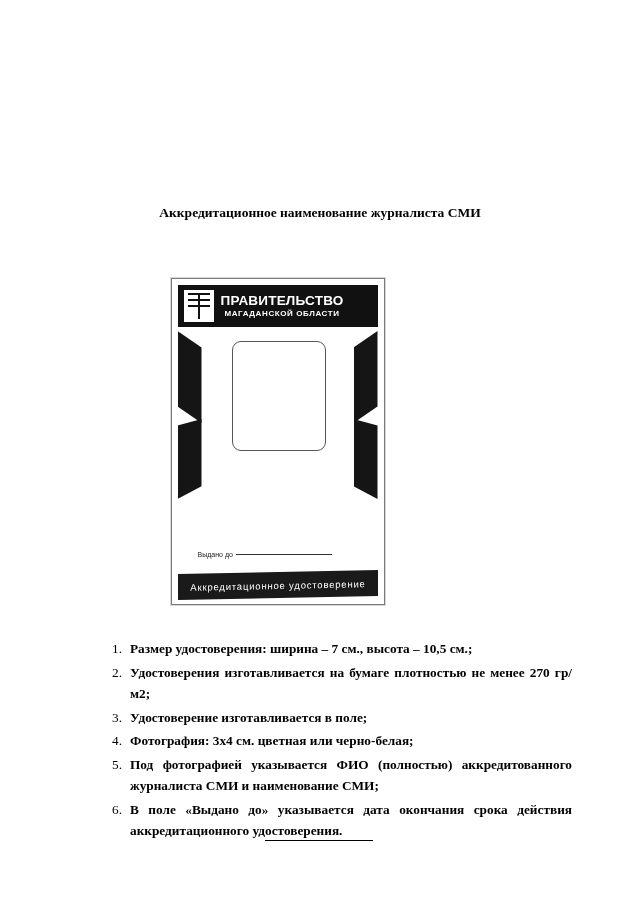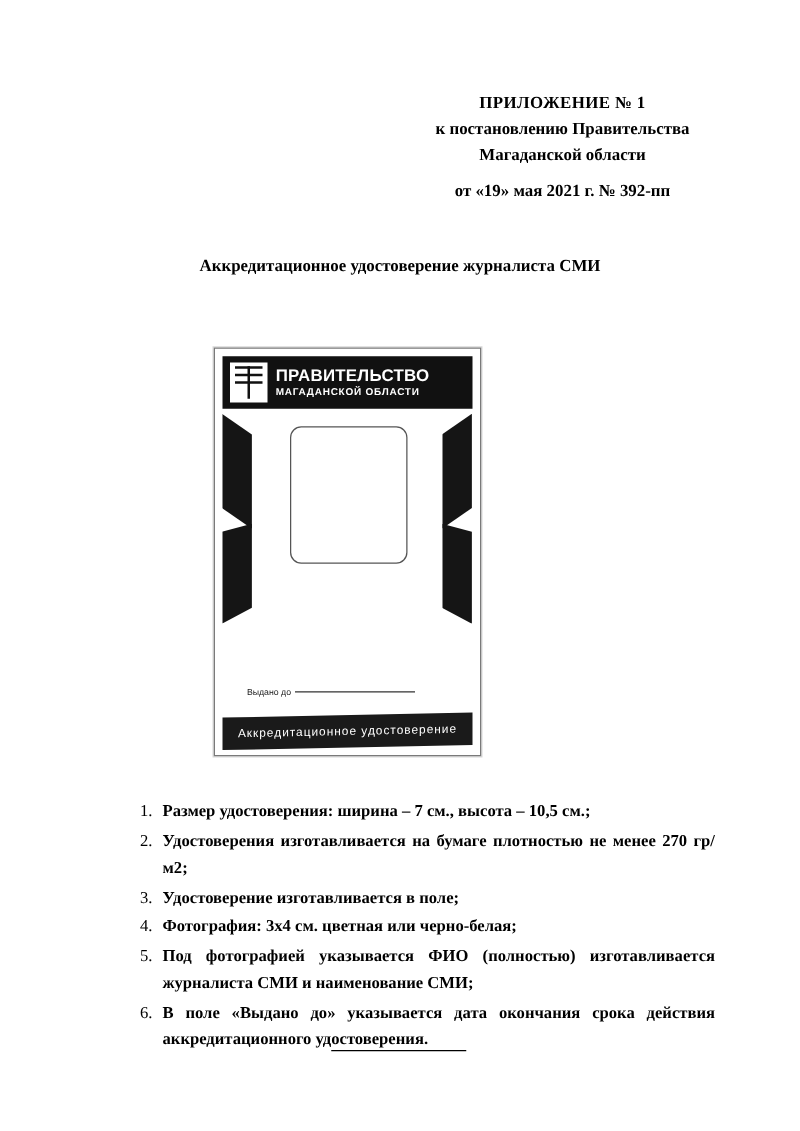--- a/index.html
+++ b/index.html
@@ -51,20 +51,21 @@
   }
 
   
   .badge-wrap {
     position: absolute;
     top: 278px;
     left: 0;
     width: 555px;
     display: flex;
     justify-content: center;
+    text-align: center;
   }
   .badge {
     position: relative;
     width: 212px;
     height: 325px;
     background: #ffffff;
     border: 1px solid #7a7a7a;
     overflow: hidden;
     box-shadow: 0 0 0 1px #d8d8d8;
   }
@@ -229,29 +230,23 @@
     left: 265px;
     width: 108px;
     border-bottom: 1px solid #000;
   }
 </style>
 </head>
 <body>
 
 <div class="page">
 
-  <div class="header-block">
-    <div class="line1">ПРИЛОЖЕНИЕ № 1</div>
-    <div class="line2">к постановлению Правительства</div>
-    <div class="line3">Магаданской области</div>
-    <div class="line4">от «19» мая 2021 г. № 392-пп</div>
-  </div>
 
   <div class="doc-title">
-    <div>Аккредитационное удостоверение журналиста СМИ</div>
+    <div>Аккредитационное наименование журналиста СМИ</div>
   </div>
 
   <div class="badge-wrap">
     <div class="badge">
       <div class="badge-top">
         <div class="badge-emblem"></div>
         <div class="badge-titles">
           <div class="t1">ПРАВИТЕЛЬСТВО</div>
           <div class="t2">МАГАДАНСКОЙ ОБЛАСТИ</div>
         </div>
@@ -284,21 +279,21 @@
     <div class="list-item">
       <div class="list-num">3.</div>
       <div class="list-text">Удостоверение изготавливается в поле;</div>
     </div>
     <div class="list-item">
       <div class="list-num">4.</div>
       <div class="list-text">Фотография: 3х4 см. цветная или черно-белая;</div>
     </div>
     <div class="list-item">
       <div class="list-num">5.</div>
-      <div class="list-text">Под фотографией указывается ФИО (полностью) изготавливается журналиста СМИ и наименование СМИ;</div>
+      <div class="list-text">Под фотографией указывается ФИО (полностью) аккредитованного журналиста СМИ и наименование СМИ;</div>
     </div>
     <div class="list-item">
       <div class="list-num">6.</div>
       <div class="list-text">В поле «Выдано до» указывается дата окончания срока действия аккредитационного удостоверения.</div>
     </div>
   </div>
 
   <div class="end-rule"></div>
 </div>
 

